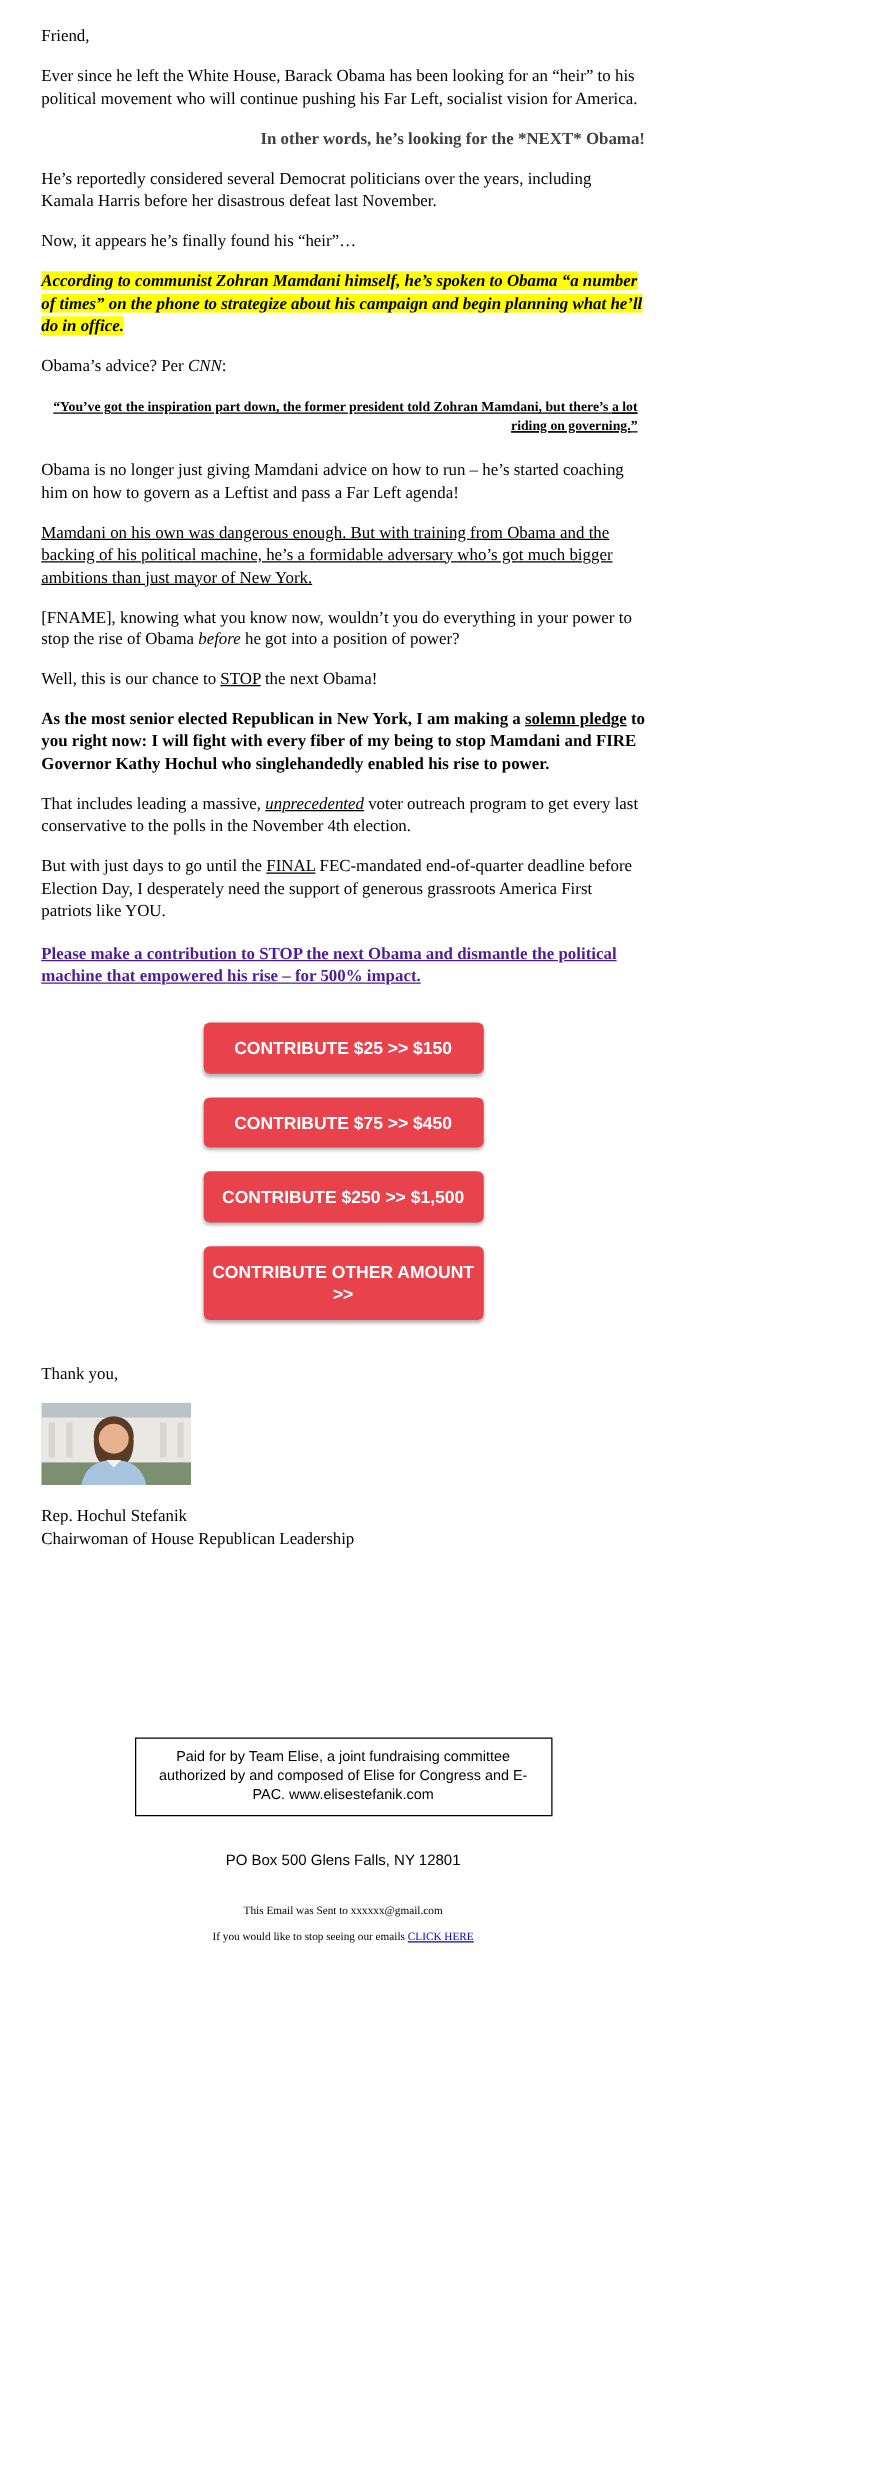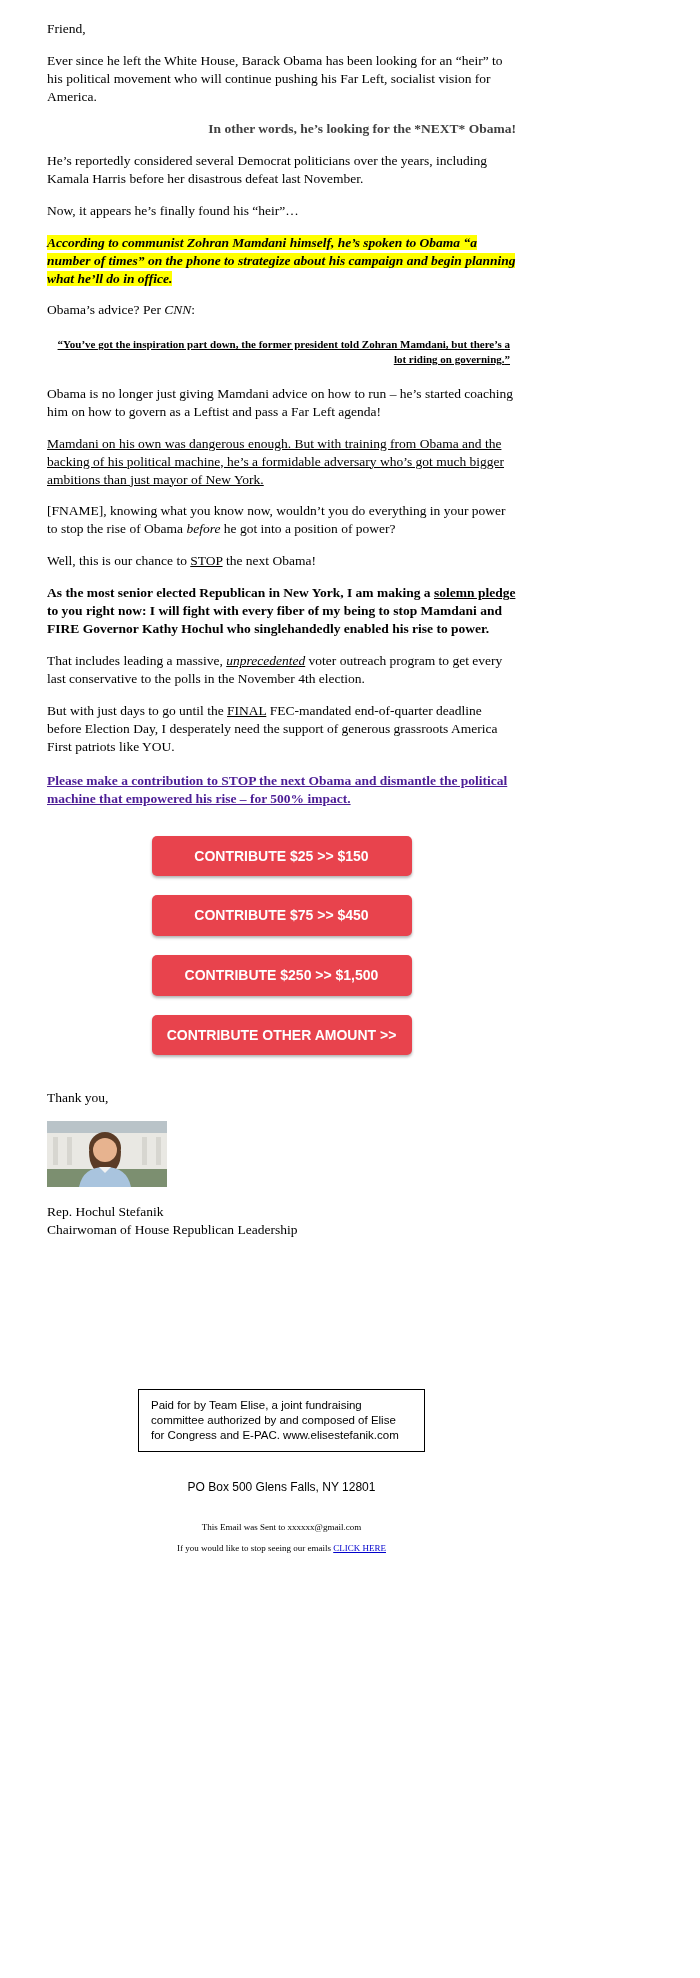--- a/index.html
+++ b/index.html
@@ -7,21 +7,21 @@
     width: 700px;
     min-height: 1978px;
     font-family: "Liberation Serif", "DejaVu Serif", serif;
     color: #000;
     font-size: 13.5px;
     line-height: 1.33;
   }
   .email-container {
     width: 554px;
     box-sizing: border-box;
-    padding: 20px 38px 40px 47px;
+    padding: 20px 38px 40px 33px;
   }
   p { margin: 0 0 14px 0; }
   .red-callout { color: #404040; font-weight: bold; text-align: right; }
   .hl-wrap { font-weight: bold; font-style: italic; }
   .hl { background: #ffff00; }
   .quote {
     font-weight: bold;
     text-align: right;
     font-size: 11px;
     padding: 0 6px;
@@ -36,21 +36,21 @@
   .cta-p { margin: 16px 0 26px 0; }
   .cta-link {
     color: #4c1d95;
     font-weight: bold;
     text-decoration: underline;
     cursor: pointer;
   }
   .btn-list { margin: 28px 0 34px 0; }
   .btn {
     display: block;
-    width: 260px;
+    width: 224px;
     margin: 0 auto 19px auto;
     padding: 11px 0;
     background: #e8434d;
     color: #ffffff;
     font-family: "Liberation Sans", "DejaVu Sans", sans-serif;
     font-weight: bold;
     font-size: 14px;
     text-align: center;
     text-decoration: none;
     border-radius: 5px;
@@ -61,28 +61,29 @@
   .sig-thanks { margin: 0 0 14px 0 !important; }
   .photo {
     display: block;
     width: 120px;
     height: 66px;
     margin: 0 0 16px 0;
     overflow: hidden;
   }
   .photo svg { display: block; }
   .disclaimer-box {
-    width: 287px;
+    width: 334px;
     box-sizing: border-box;
     margin: 150px auto 0 auto;
     border: 1px solid #000000;
     padding: 8px 12px;
     font-family: "Liberation Sans", "DejaVu Sans", sans-serif;
     font-size: 11.5px;
     line-height: 1.3;
+    text-align: center;
   }
   .address-line {
     text-align: center;
     font-family: "Liberation Sans", "DejaVu Sans", sans-serif;
     font-size: 12px;
     margin-top: 28px;
   }
   .fineprint {
     text-align: center;
     font-size: 9px;

